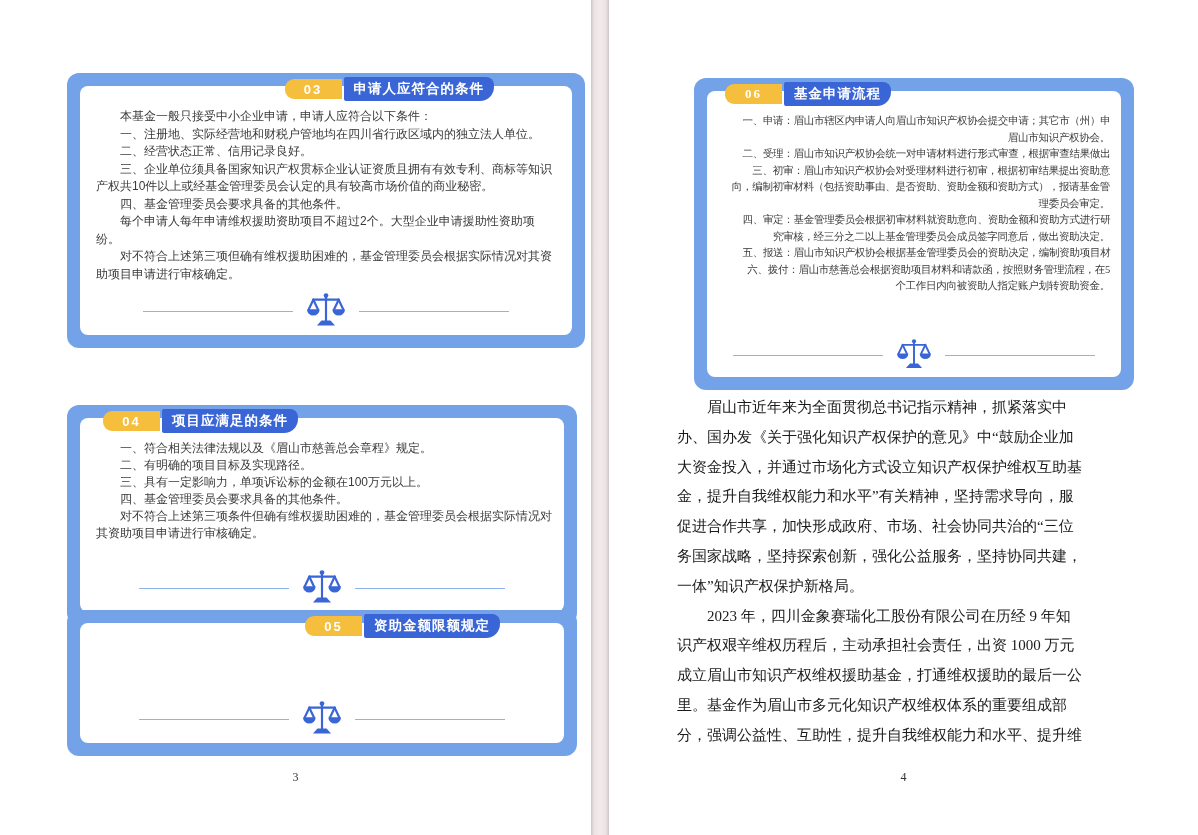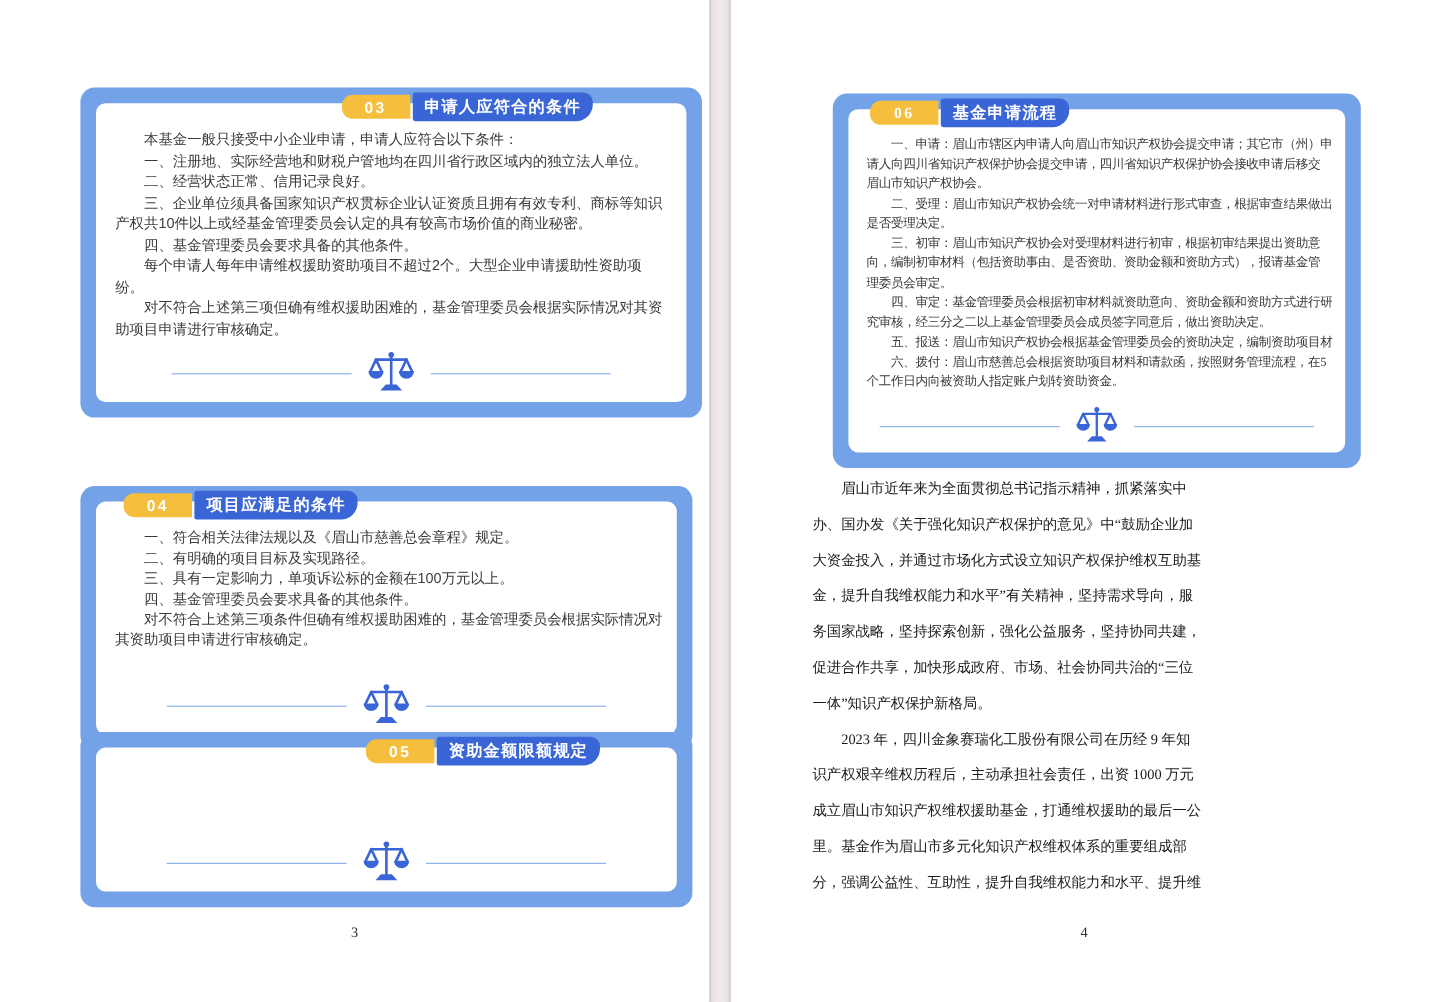--- a/index.html
+++ b/index.html
@@ -49,34 +49,34 @@
   .divider-line{
     width:150px;height:0;border-top:1.5px solid var(--divider_blue,#8fb3ee);
   }
   .scale-icon{color:var(--icon_blue,#3965d6);margin:0 12px;flex:none;}
   
   .body-text{
     position:absolute;left:677px;top:393px;width:457px;
     font-family:"Liberation Serif","DejaVu Serif",serif;
     color:var(--body_text,#1a1a1a);
   }
-  .body-line{font-size:12px;line-height:29.8px;white-space:nowrap;font-family:Liberation Serif, serif;}
+  .body-line{font-size:15px;line-height:29.8px;white-space:nowrap;font-family:Liberation Serif, serif;}
   
   .pagenum{
     position:absolute;top:770px;font-size:12px;text-align:center;
     font-family:"Liberation Serif","DejaVu Serif",serif;color:#333;
   }
   .pagenum-left{left:0;width:591px;}
   .pagenum-right{left:609px;width:589px;}
   
   .card-03{left:67px;top:73px;width:518px;height:275px;}
   .card-04{left:67px;top:405px;width:510px;height:220px;}
   .card-05{left:67px;top:610px;width:510px;height:146px;}
   .card-06{left:694px;top:78px;width:440px;height:312px;font-family:Liberation Serif, serif;}
-  .card-06 .card-inner{padding:22px 11px 6px 15px;}
+  .card-06 .card-inner{padding:22px 11px 6px 15px;text-align:right;}
   .badge-right-03{right:91px;}
   .badge-right-05{right:77px;}
   .badge-left-04{left:36px;}
   .badge-left-06{left:31px;}
 </style>
 </head>
 <body>
 
 <div class="canvas">
 
@@ -191,24 +191,22 @@
   <div>
 
     <div class="card card-06">
       <div class="badge badge-left-06">
         <span class="badge-num">06</span>
         <span class="badge-title">基金申请流程</span>
       </div>
       <div class="card-inner">
         <div class="card-lines">
             <div class="card-line">　　一、申请：眉山市辖区内申请人向眉山市知识产权协会提交申请；其它市（州）申</div>
-            <div class="card-line">请人向四川省知识产权保护协会提交申请，四川省知识产权保护协会接收申请后移交</div>
             <div class="card-line">眉山市知识产权协会。</div>
             <div class="card-line">　　二、受理：眉山市知识产权协会统一对申请材料进行形式审查，根据审查结果做出</div>
-            <div class="card-line">是否受理决定。</div>
             <div class="card-line">　　三、初审：眉山市知识产权协会对受理材料进行初审，根据初审结果提出资助意</div>
             <div class="card-line">向，编制初审材料（包括资助事由、是否资助、资助金额和资助方式），报请基金管</div>
             <div class="card-line">理委员会审定。</div>
             <div class="card-line">　　四、审定：基金管理委员会根据初审材料就资助意向、资助金额和资助方式进行研</div>
             <div class="card-line">究审核，经三分之二以上基金管理委员会成员签字同意后，做出资助决定。</div>
             <div class="card-line">　　五、报送：眉山市知识产权协会根据基金管理委员会的资助决定，编制资助项目材</div>
             <div class="card-line">　　六、拨付：眉山市慈善总会根据资助项目材料和请款函，按照财务管理流程，在5</div>
             <div class="card-line">个工作日内向被资助人指定账户划转资助资金。</div>
           </div>
         <div class="divider-row">
@@ -230,22 +228,22 @@
           <span class="divider-line"></span>
         </div>
       </div>
     </div>
 
     <div class="body-text">
         <div class="body-line">　　眉山市近年来为全面贯彻总书记指示精神，抓紧落实中</div>
         <div class="body-line">办、国办发《关于强化知识产权保护的意见》中“鼓励企业加</div>
         <div class="body-line">大资金投入，并通过市场化方式设立知识产权保护维权互助基</div>
         <div class="body-line">金，提升自我维权能力和水平”有关精神，坚持需求导向，服</div>
+        <div class="body-line">促进合作共享，加快形成政府、市场、社会协同共治的“三位</div>
         <div class="body-line">务国家战略，坚持探索创新，强化公益服务，坚持协同共建，</div>
-        <div class="body-line">促进合作共享，加快形成政府、市场、社会协同共治的“三位</div>
         <div class="body-line">一体”知识产权保护新格局。</div>
         <div class="body-line">　　2023 年，四川金象赛瑞化工股份有限公司在历经 9 年知</div>
         <div class="body-line">识产权艰辛维权历程后，主动承担社会责任，出资 1000 万元</div>
         <div class="body-line">成立眉山市知识产权维权援助基金，打通维权援助的最后一公</div>
         <div class="body-line">里。基金作为眉山市多元化知识产权维权体系的重要组成部</div>
         <div class="body-line">分，强调公益性、互助性，提升自我维权能力和水平、提升维</div>
       </div>
 
     <div class="pagenum pagenum-right">4</div>
   </div>

